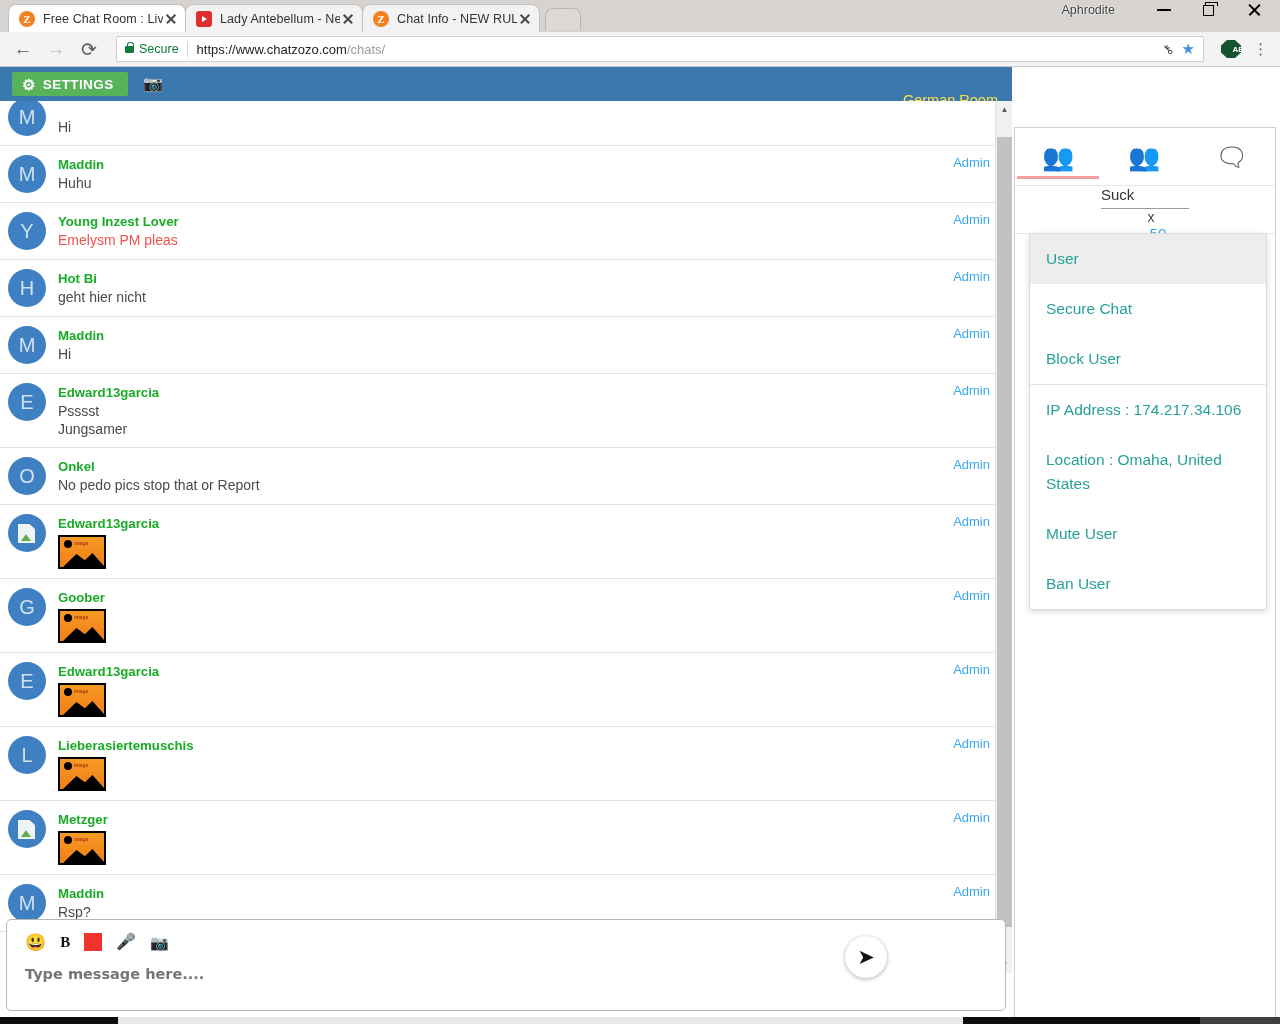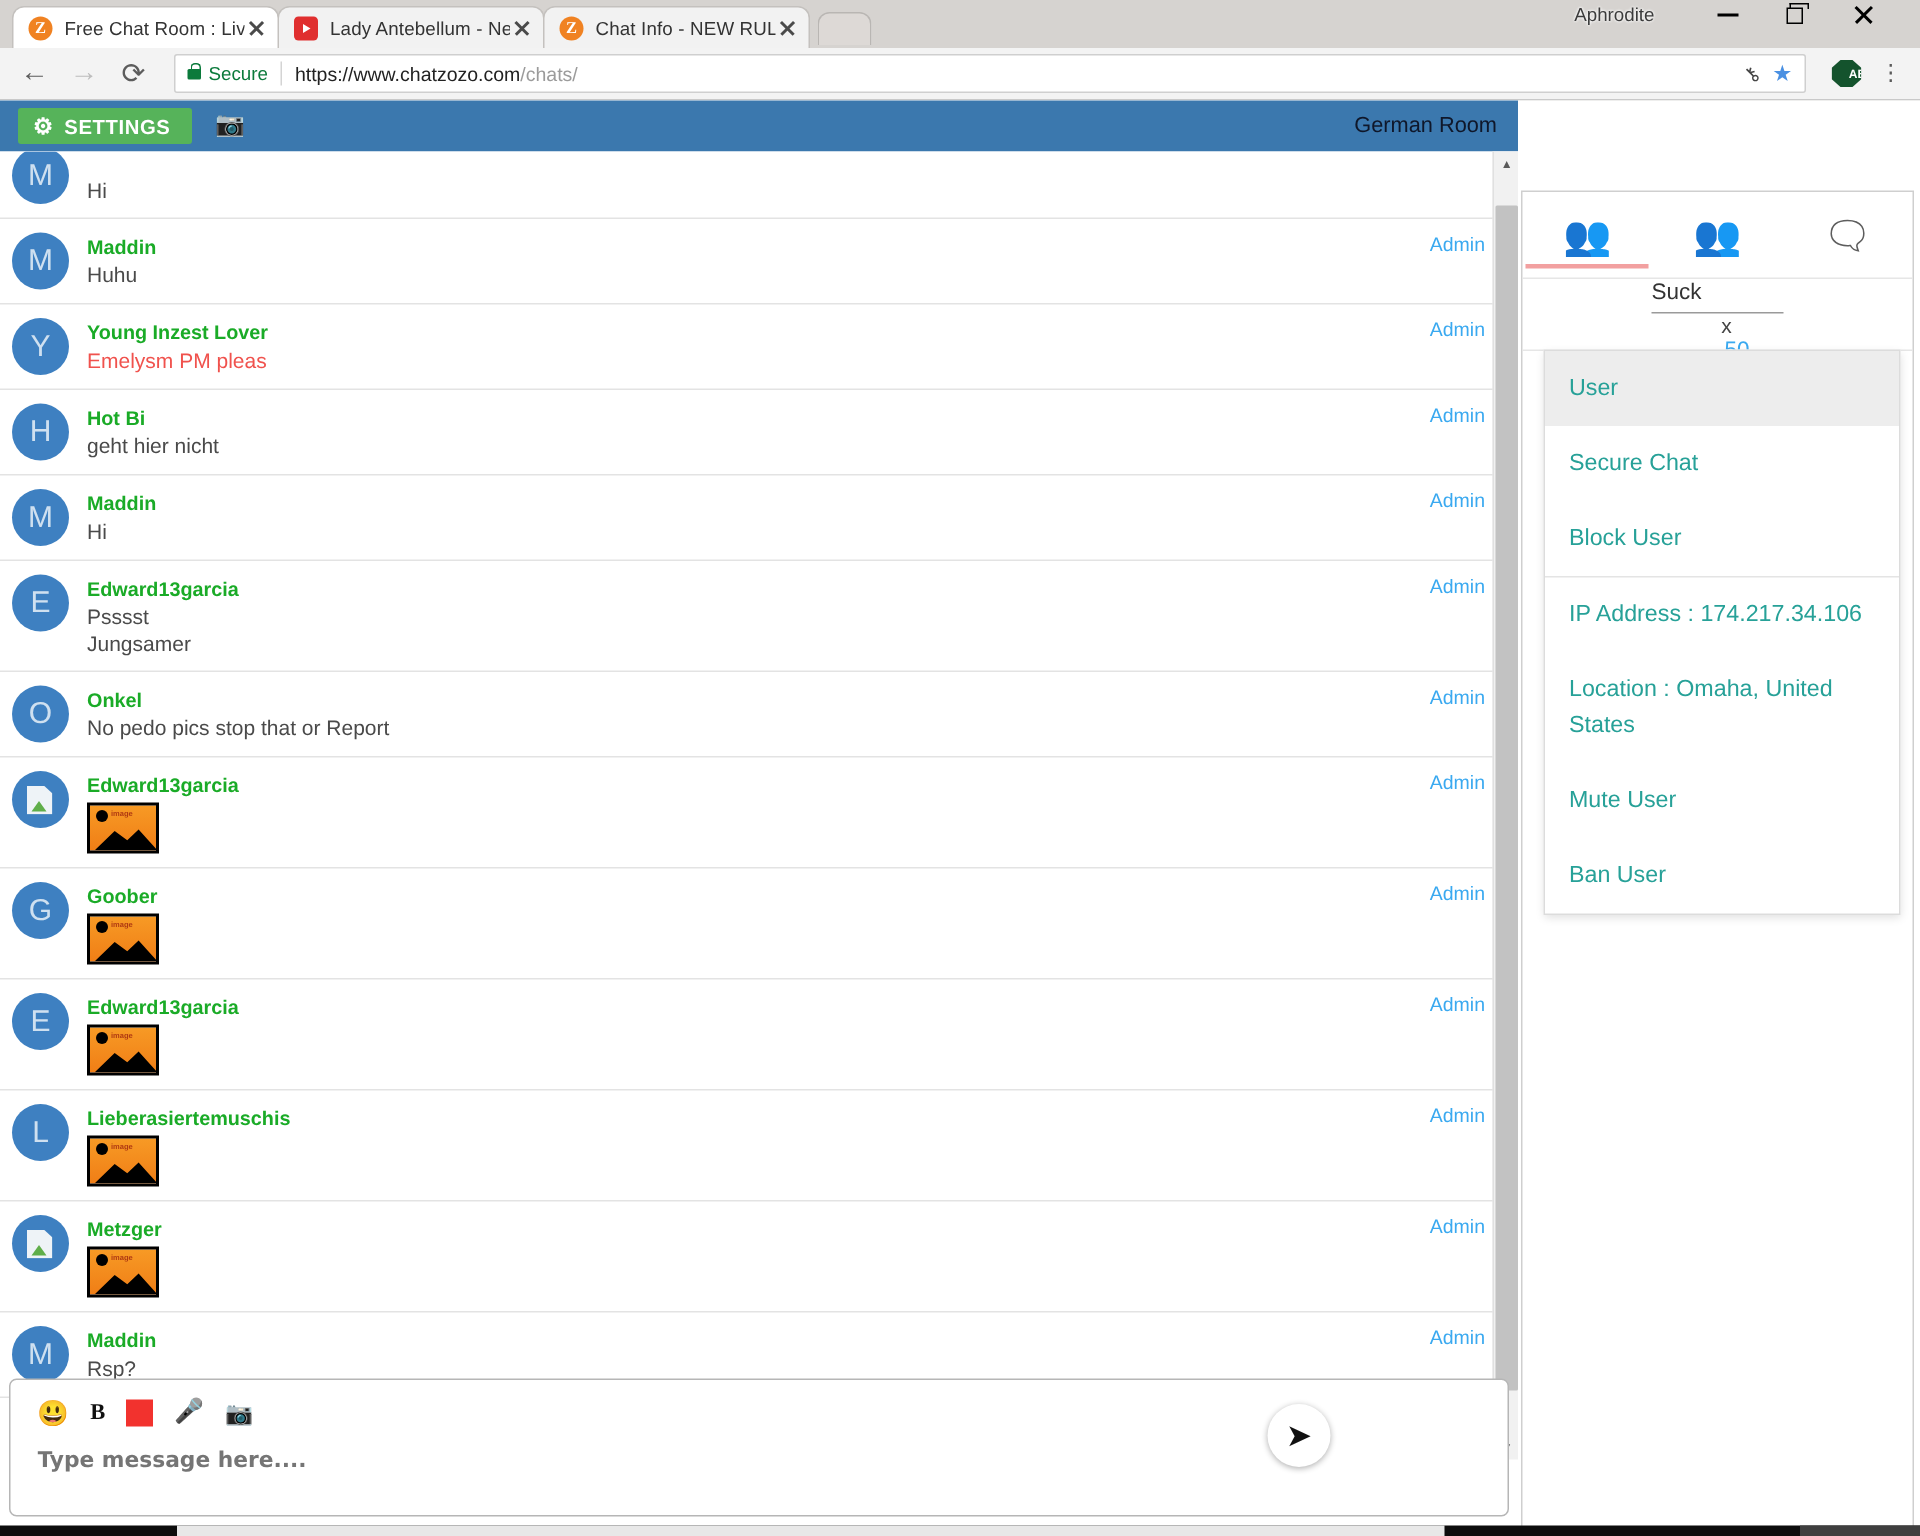--- a/index.html
+++ b/index.html
@@ -61,21 +61,21 @@
   .tab-close::before { transform: rotate(45deg); }
   .tab-close::after  { transform: rotate(-45deg); }
   .tab-new {
     width: 36px; height: 22px; margin-left: 6px; margin-bottom: 2px;
     border: 1px solid #b9b6b3; border-bottom: none;
     border-top-left-radius: 8px; border-top-right-radius: 8px;
     background: #ddd9d6;
   }
 
   #win-right {
-    position: absolute; right: 16px; top: 0;
+    position: absolute; right: 4px; top: 0;
     height: 20px; display: flex; align-items: center;
   }
   #profile-name {
     font-size: 12.5px; color: #3b3b3b; margin-right: 26px;
     text-shadow: 0 0 2px #fff, 0 0 2px #fff;
   }
   .win-btn {
     width: 45px; height: 30px; display: flex;
     align-items: center; justify-content: center; cursor: pointer;
   }
@@ -155,23 +155,23 @@
   }
   #settings-btn {
     background: #56b35a; color: #fff; font-size: 13.5px;
     font-weight: bold; letter-spacing: .4px;
     height: 24px; padding: 0 14px 0 10px; border-radius: 2px;
     display: flex; align-items: center; gap: 7px; cursor: pointer;
   }
   .gear-glyph { font-size: 15px; line-height: 1; }
   #cam-top { margin-left: 16px; font-size: 16px; color: #4a4a4a; line-height:1; }
   #room-title {
-    position: absolute; right: 14px; top: 0; height: 34px;
+    position: absolute; right: 14px; top: 16px; height: 34px;
     display: flex; align-items: center;
-    font-size: 14.5px; color: #0f172a;
+    font-size: 14.5px; color: #fde047;
   }
 
   #msg-list {
     position: absolute; top: 34px; left: 0;
     width: 1012px; height: 872px;
     overflow: hidden; background: #fff;
   }
   .msg {
     display: flex; align-items: flex-start;
     padding: 9px 0 9px 8px;

